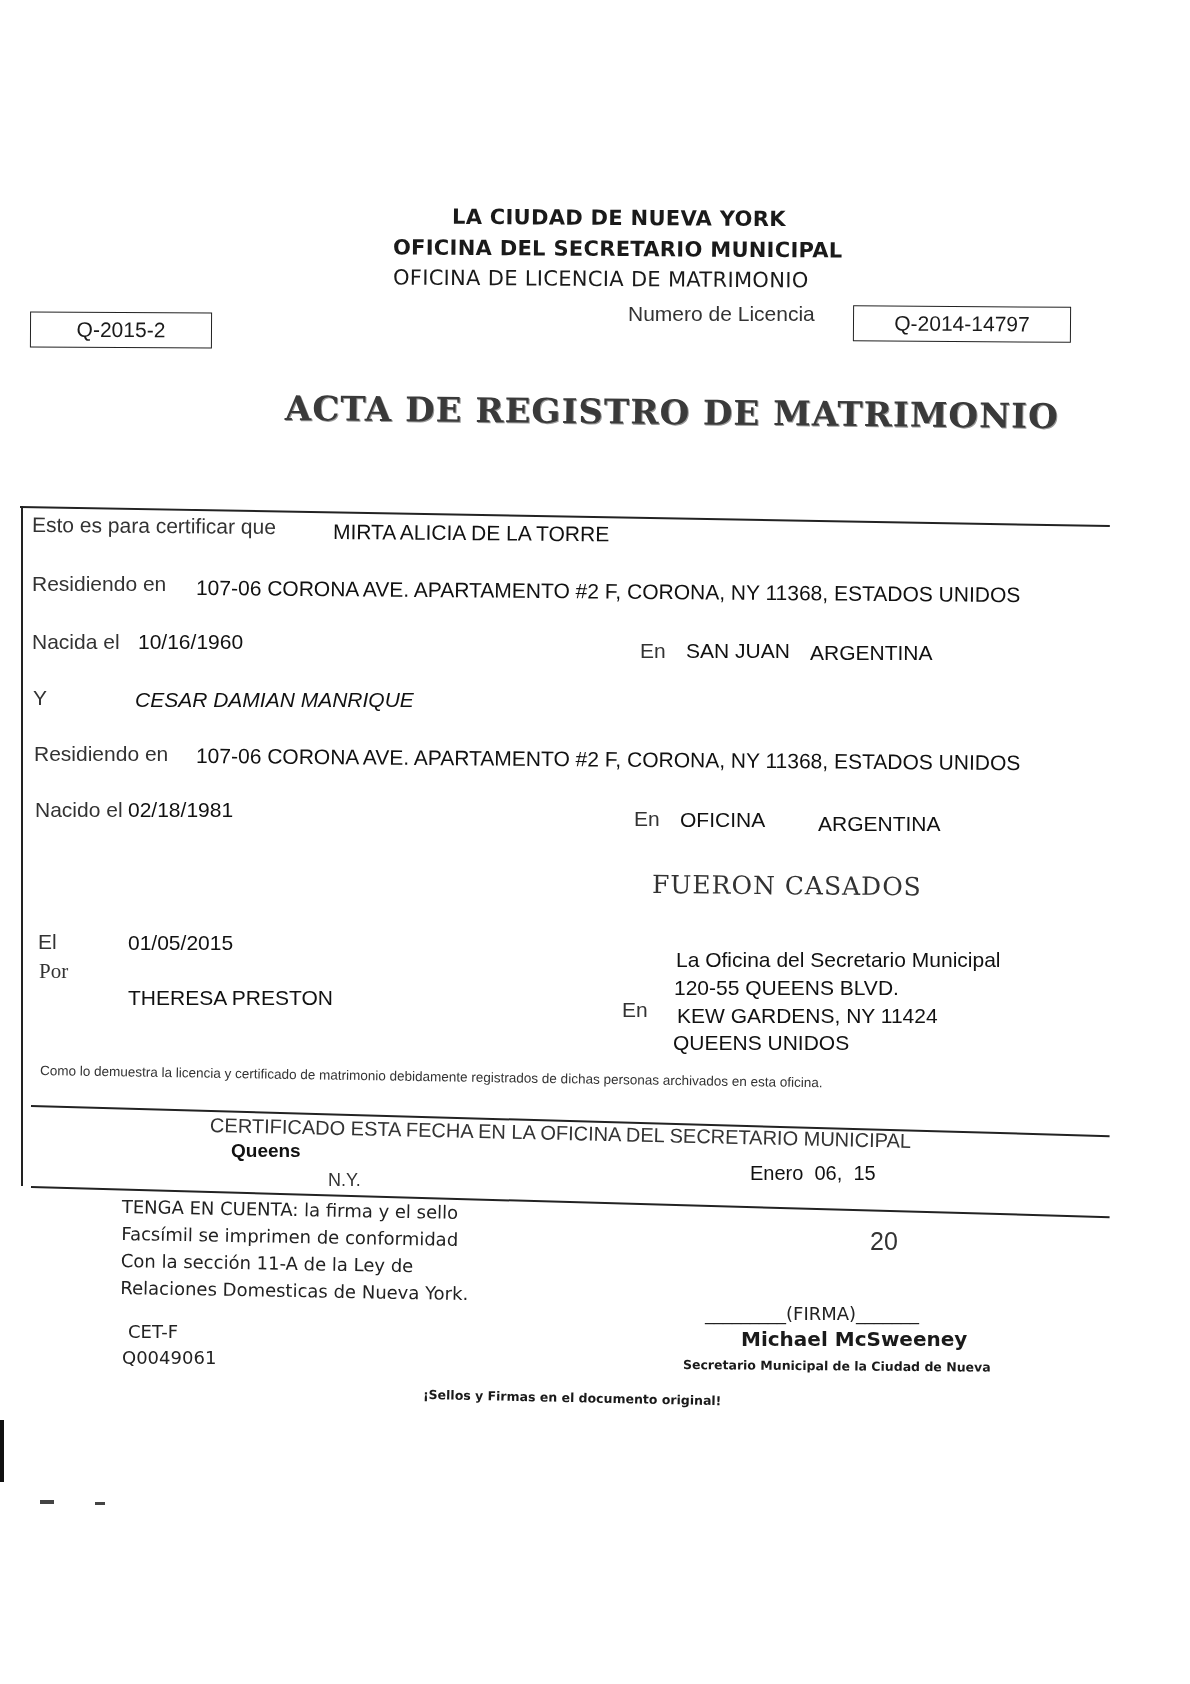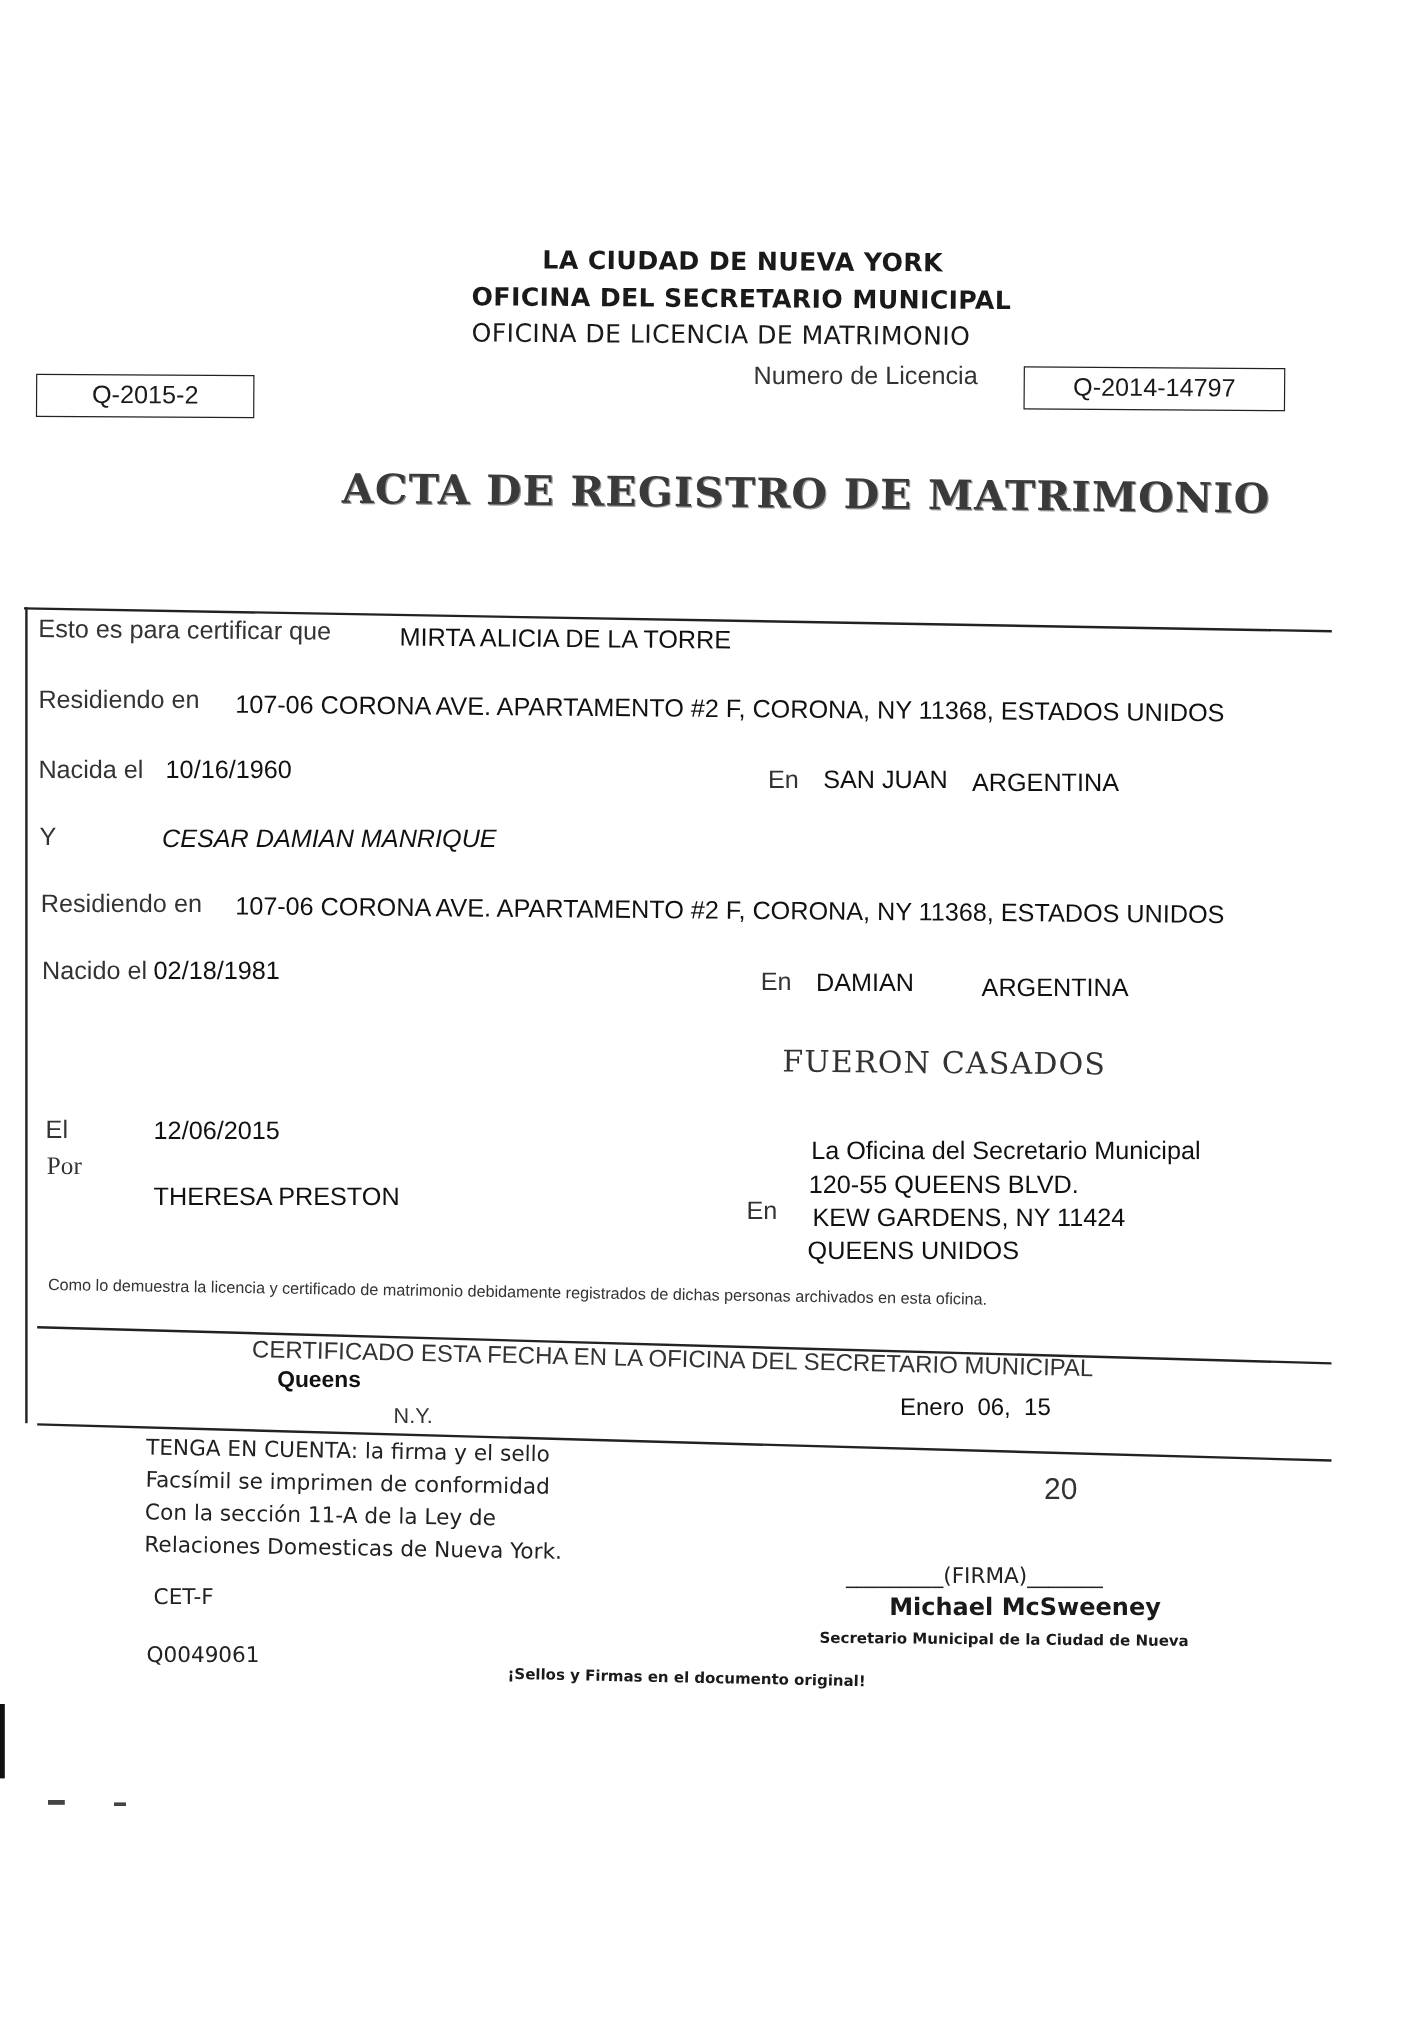--- a/index.html
+++ b/index.html
@@ -60,27 +60,27 @@
 
 <div class="abs lbl" style="left:33px; top:686px;">Y</div>
 <div class="abs val" style="left:135px; top:688px;font-style:italic;">CESAR DAMIAN MANRIQUE</div>
 
 <div class="abs lbl" style="left:34px; top:742px;">Residiendo en</div>
 <div class="abs val" style="left:196px; top:744px; transform:rotate(0.5deg);">107-06 CORONA AVE. APARTAMENTO #2 F, CORONA, NY 11368, ESTADOS UNIDOS</div>
 
 <div class="abs lbl" style="left:35px; top:798px;">Nacido el</div>
 <div class="abs val" style="left:128px; top:798px;">02/18/1981</div>
 <div class="abs lbl" style="left:634px; top:807px;">En</div>
-<div class="abs val" style="left:680px; top:808px;">DAMIAN</div>
+<div class="abs val" style="left:680px; top:808px;">OFICINA</div>
 <div class="abs val" style="left:818px; top:812px;">ARGENTINA</div>
 
 <div class="abs gothic" style="left:652px; top:870px; font-size:25px; font-weight:normal; color:#333; text-shadow:none; transform:rotate(0.5deg); transform-origin:left center;">FUERON CASADOS</div>
 
 <div class="abs lbl" style="left:38px; top:930px;">El</div>
-<div class="abs val" style="left:128px; top:931px;">12/06/2015</div>
+<div class="abs val" style="left:128px; top:931px;">01/05/2015</div>
 
 <div class="abs lbl" style="left:39px; top:959px;font-family:Liberation Serif, serif;">Por</div>
 <div class="abs val" style="left:128px; top:986px;">THERESA PRESTON</div>
 
 <div class="abs val" style="left:676px; top:948px;">La Oficina del Secretario Municipal</div>
 <div class="abs val" style="left:674px; top:976px;">120-55 QUEENS BLVD.</div>
 <div class="abs lbl" style="left:622px; top:998px;">En</div>
 <div class="abs val" style="left:677px; top:1004px;">KEW GARDENS, NY 11424</div>
 <div class="abs val" style="left:673px; top:1031px;">QUEENS UNIDOS</div>
 
@@ -93,21 +93,21 @@
 <div class="abs lbl" style="left:870px; top:1227px; font-size:25px;">20</div>
 
 <div class="abs note" style="left:122px; top:1193px; transform:rotate(1deg); transform-origin:left top;">
   <div>TENGA EN CUENTA: la firma y el sello</div>
   <div>Facsímil se imprimen de conformidad</div>
   <div>Con la sección 11-A de la Ley de</div>
   <div>Relaciones Domesticas de Nueva York.</div>
 </div>
 
 <div class="abs note" style="left:128px; top:1318px;">CET-F</div>
-<div class="abs note" style="left:122px; top:1344px;margin-top:22px;">Q0049061</div>
+<div class="abs note" style="left:122px; top:1344px;">Q0049061</div>
 
 <div class="abs note" style="left:705px; top:1300px; font-size:18px;">_________(FIRMA)_______</div>
 <div class="abs sig-title" style="left:725px; top:1327px;">Michael McSweeney</div>
 <div class="abs sig-sub" style="left:683px; top:1357px; transform:rotate(0.5deg); transform-origin:left center;">Secretario Municipal de la Ciudad de Nueva</div>
 
 <div class="abs sig-sub" style="left:423px; top:1387px; font-size:12.5px; transform:rotate(1.2deg); transform-origin:left center;">¡Sellos y Firmas en el documento original!</div>
 
 <div class="abs" style="left:0px; top:1420px; width:4px; height:62px; background:#111;"></div>
 <div class="abs" style="left:40px; top:1500px; width:14px; height:4px; background:#444;"></div>
 <div class="abs" style="left:95px; top:1502px; width:10px; height:3px; background:#444;"></div>

